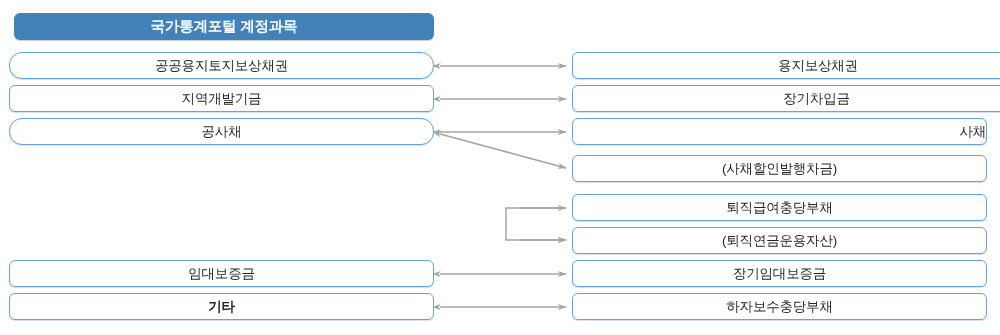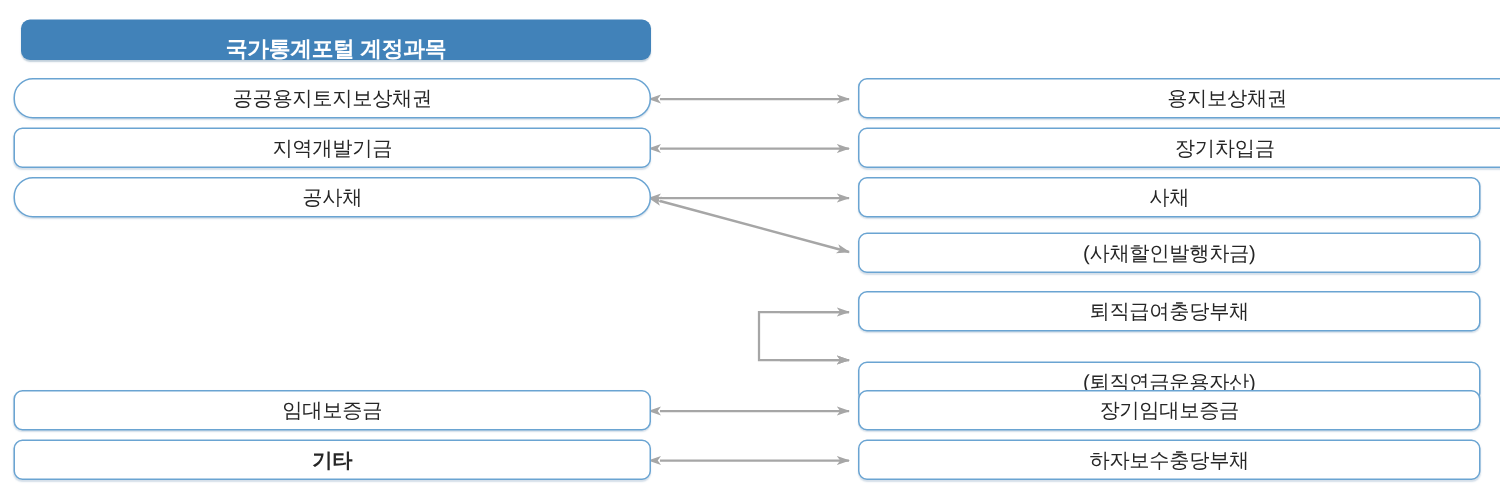--- a/index.html
+++ b/index.html
@@ -19,21 +19,21 @@
   }
   .col-header {
     position: absolute;
     height: 27px;
     border-radius: 6px;
     background: #4182b9;
     color: #ffffff;
     font-size: 14.5px;
     font-weight: bold;
     display: flex;
-    align-items: flex-end;
+    align-items: center;
     justify-content: center;
     letter-spacing: -0.2px;
     box-shadow: 0 1px 1px rgba(120,150,175,0.45);
   }
   .node-box {
     position: absolute;
     height: 27px;
     border-radius: 6px;
     background: #ffffff;
     border: 1.4px solid #6aa4d2;
@@ -119,33 +119,33 @@
 
 
   <div class="node-box" style="left:572px; top:52px; width:492px;">
     <span class="node-label">용지보상채권</span>
   </div>
 
   <div class="node-box" style="left:572px; top:85px; width:489px;">
     <span class="node-label">장기차입금</span>
   </div>
 
-  <div class="node-box" style="left:572px; top:118px; width:415px;">
+  <div class="node-box" style="left:572px; top:118px; width:415px;justify-content:flex-end;">
     <span class="node-label">사채</span>
   </div>
 
   <div class="node-box" style="left:572px; top:194px; width:415px;">
     <span class="node-label">퇴직급여충당부채</span>
   </div>
 
   <div class="node-box" style="left:572px; top:155px; width:415px;">
     <span class="node-label">(사채할인발행차금)</span>
   </div>
 
-  <div class="node-box" style="left:572px; top:227px; width:415px;margin-top:14px;">
+  <div class="node-box" style="left:572px; top:227px; width:415px;">
     <span class="node-label">(퇴직연금운용자산)</span>
   </div>
 
   <div class="node-box" style="left:572px; top:260px; width:415px;">
     <span class="node-label">장기임대보증금</span>
   </div>
 
   <div class="node-box" style="left:572px; top:293px; width:415px;">
     <span class="node-label">하자보수충당부채</span>
   </div>

